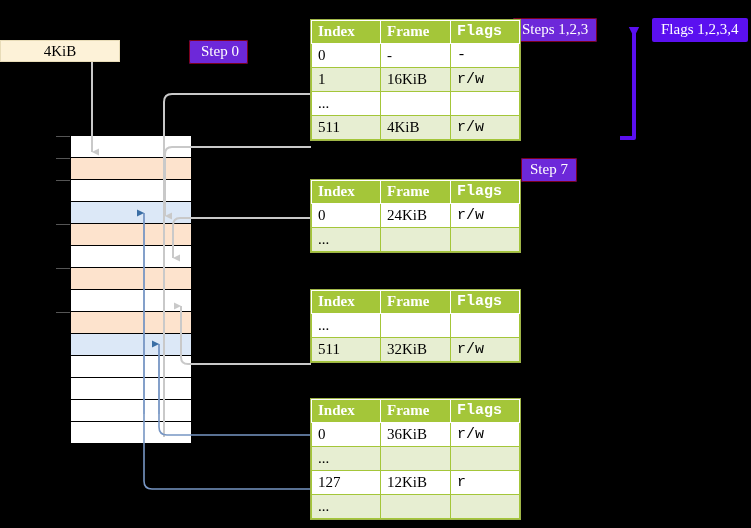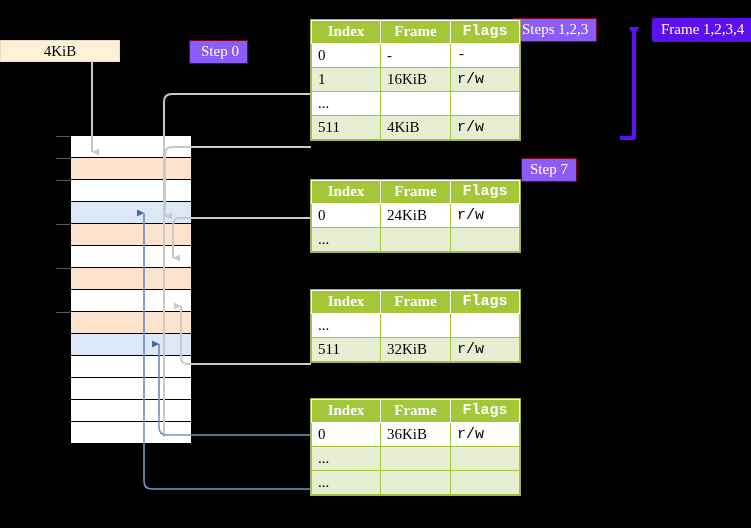--- a/index.html
+++ b/index.html
@@ -27,21 +27,21 @@
     position: absolute;
     font-family: "Liberation Serif", serif;
     font-size: 15px;
     line-height: 19px;
     padding: 2px 9px 3px 9px;
     color: #ffffff;
     white-space: nowrap;
     border-radius: 2px;
   }
   .badge-red {
-    background: #8b5cf6;
+    background: #6d28d9;
     box-shadow: 0 0 0 1px #7a001f inset;
   }
   .badge-blue {
     background: #5b10f0;
   }
 
   
   .sizebox {
     position: absolute;
     background: #fdf2d8;
@@ -61,21 +61,21 @@
     background: #ffffff;
     font-family: "Liberation Serif", serif;
     font-size: 15px;
     table-layout: fixed;
     box-shadow: 0 0 0 1px #9fb548;
   }
   .ptable th {
     background: #a4c639;
     color: #ffffff;
     font-weight: bold;
-    text-align: center;
+    text-align: left;
     padding: 2px 6px 3px 6px;
     border: 1px solid #ffffff;
     font-size: 15px;
   }
   .ptable td {
     border: 1px solid #a4c639;
     padding: 2px 6px 3px 6px;
     height: 18px;
     color: #000;
     background: #ffffff;
@@ -137,21 +137,21 @@
     <span>4KiB</span>
   </div>
 
   <div class="badge badge-red" style="left:189px; top:40px;padding-left:12px;">
     <span>Step 0</span>
   </div>
   <div class="badge badge-red" style="left:513px; top:18px;">
     <span>Steps 1,2,3</span>
   </div>
   <div class="badge badge-blue" style="left:652px; top:18px;">
-    <span>Frame 1,2,3,4</span>
+    <span>Flags 1,2,3,4</span>
   </div>
   <div class="badge badge-red" style="left:521px; top:158px;">
     <span>Step 7</span>
   </div>
 
   <div class="memcol">
     <div class="memrow white" style="top:0px;"></div>
     <div class="memrow peach" style="top:22px;"></div>
     <div class="memrow white" style="top:44px;"></div>
     <div class="memrow bluefill" style="top:66px;"></div>
@@ -294,20 +294,25 @@
           <tr>
             <td class="col-index">0</td>
             <td class="col-frame">36KiB</td>
             <td class="col-flags">r/w</td>
           </tr>
           <tr class="alt">
             <td class="col-index">...</td>
             <td class="col-frame"></td>
             <td class="col-flags"></td>
           </tr>
+          <tr>
+            <td class="col-index">127</td>
+            <td class="col-frame">12KiB</td>
+            <td class="col-flags">r</td>
+          </tr>
           <tr class="alt">
             <td class="col-index">...</td>
             <td class="col-frame"></td>
             <td class="col-flags"></td>
           </tr>
         </tbody>
       </table>
     </div>
 
 </div>

